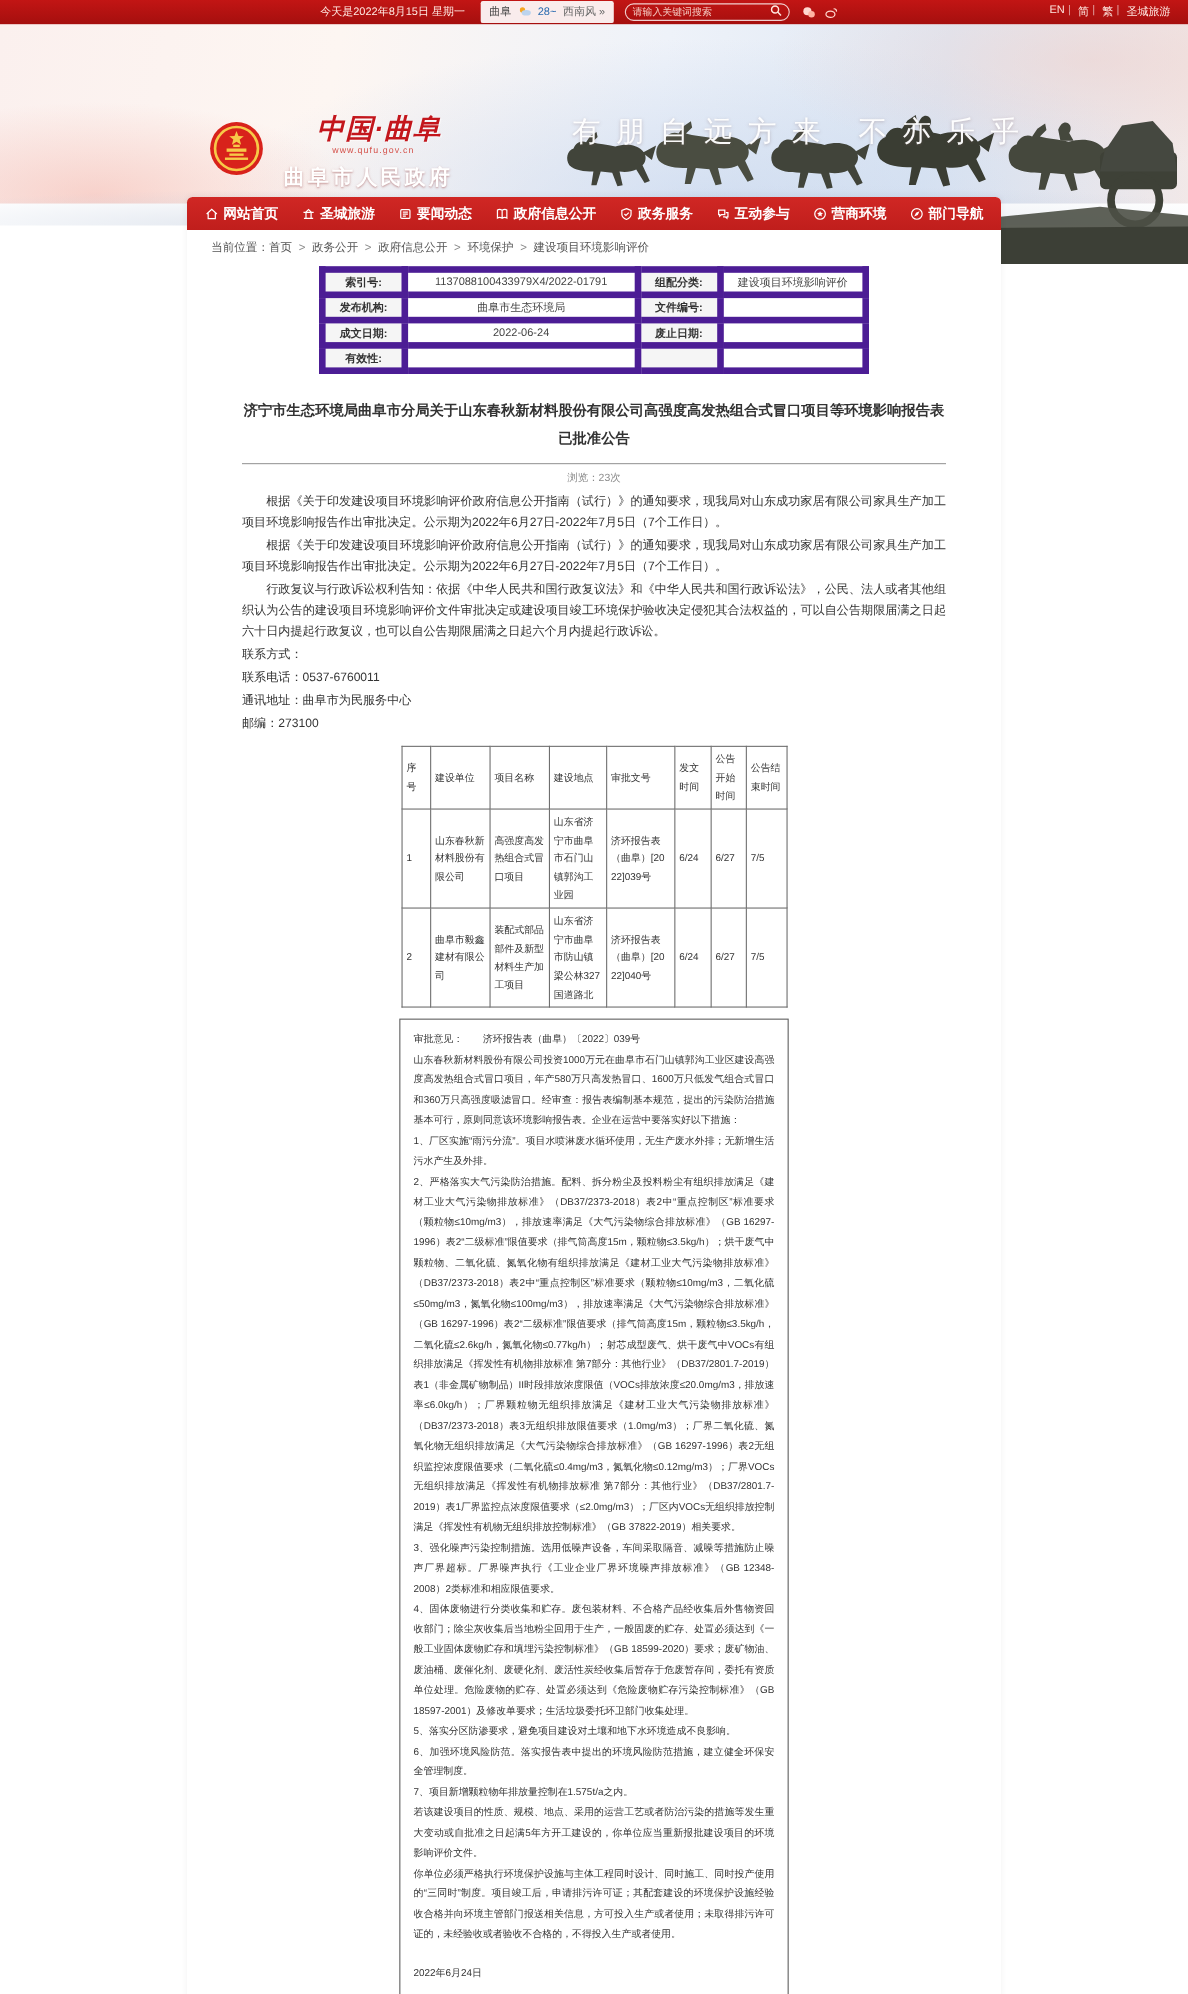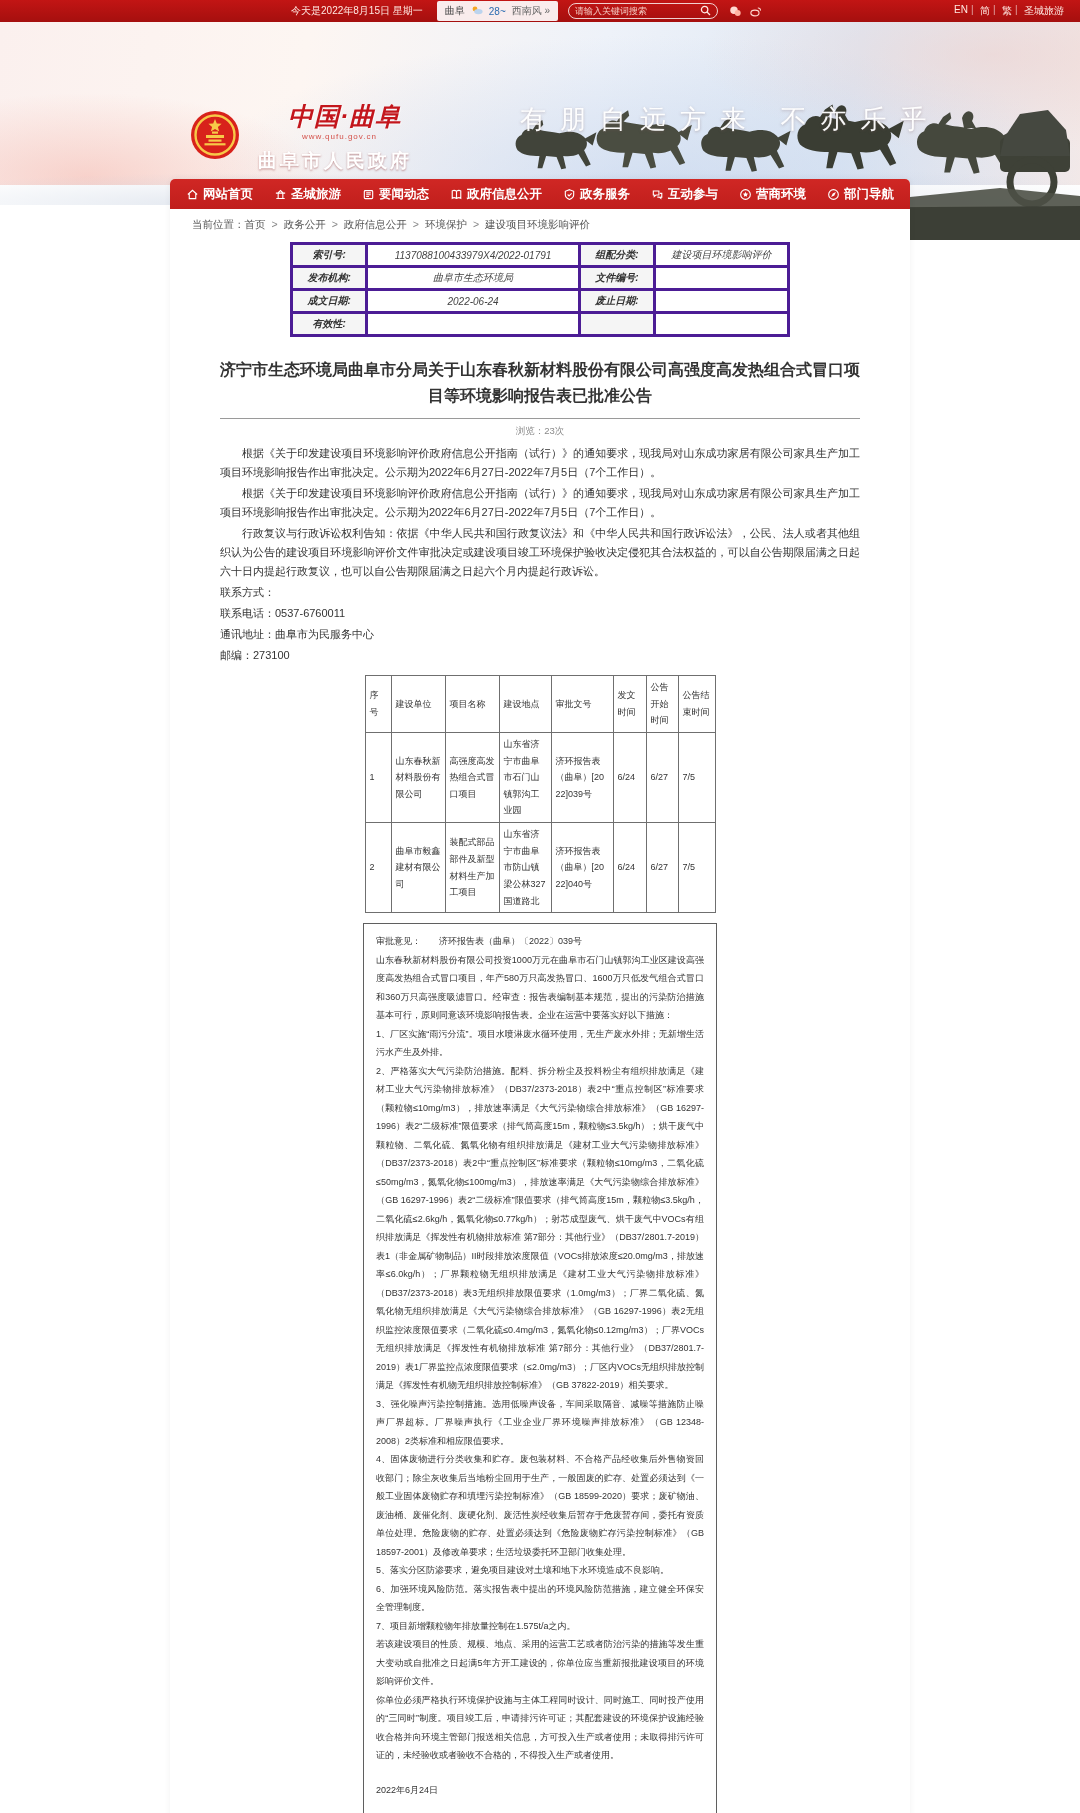--- a/index.html
+++ b/index.html
@@ -51,26 +51,26 @@
     display:flex; align-items:center; justify-content:space-between; padding:0 16px; }
   .nav-item { display:flex; align-items:center; gap:4px; color:#fff; font-size:12.5px; font-weight:bold;
     text-decoration:none; white-space:nowrap; }
   .nav-item svg { display:block; }
   
   .crumbs { padding:9px 22px 6px; font-size:10.5px; color:#555; display:flex; align-items:center; }
   .crumbs a { color:#555; text-decoration:none; }
   .crumbs a + a::before { content:">"; color:#888; margin:0 6px; }
   
   table.meta { width:500px; margin:4px auto 0; border-collapse:collapse; font-size:10px; }
-  table.meta td { border:3px solid #4c1d95; height:23px; text-align:center; color:#444;font-style:italic; }
+  table.meta td { border:6px solid #4c1d95; height:23px; text-align:center; color:#444; }
   table.meta td.lab { background:#f5f5f5; width:88px; color:#333; font-weight:bold; }
   table.meta td.val1 { width:230px; }
   table.meta td.val2 { width:160px; }
   
-  .art-title { width:640px; margin:20px auto 0; text-align:center; font-size:16px; font-weight:600;
+  .art-title { width:640px; margin:20px auto 0; text-align:center; font-size:13px; font-weight:600;
     color:#333; line-height:26px; }
   .art-divider { width:640px; margin:9px auto 0; border-bottom:1px solid #9a9a9a; }
   .art-views { text-align:center; font-size:9.5px; color:#8a8a8a; margin-top:6px; }
   .art-body { width:640px; margin:6px auto 0; font-size:11px; color:#333; line-height:19px; text-align:justify; }
   .art-body p { margin:2px 0; }
   .art-body p.ind { text-indent:2em; }
   
   table.proj { width:348px; margin:10px auto 0; border-collapse:collapse; font-size:9px; color:#333;
     table-layout:fixed; }
   table.proj th, table.proj td { border:1px solid #6f6f6f; padding:3px 4px; line-height:1.85;

